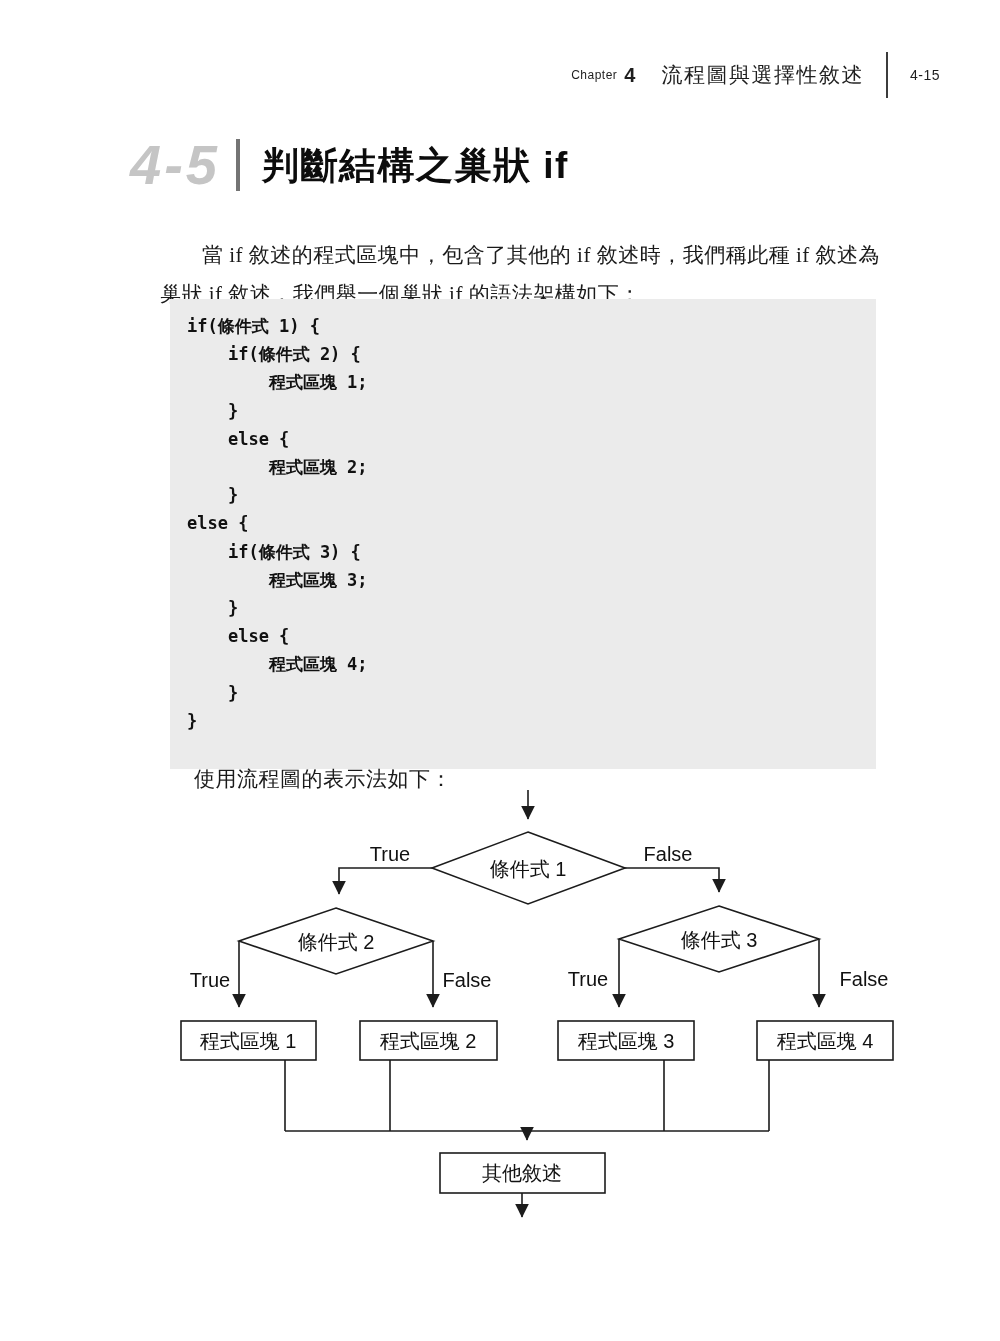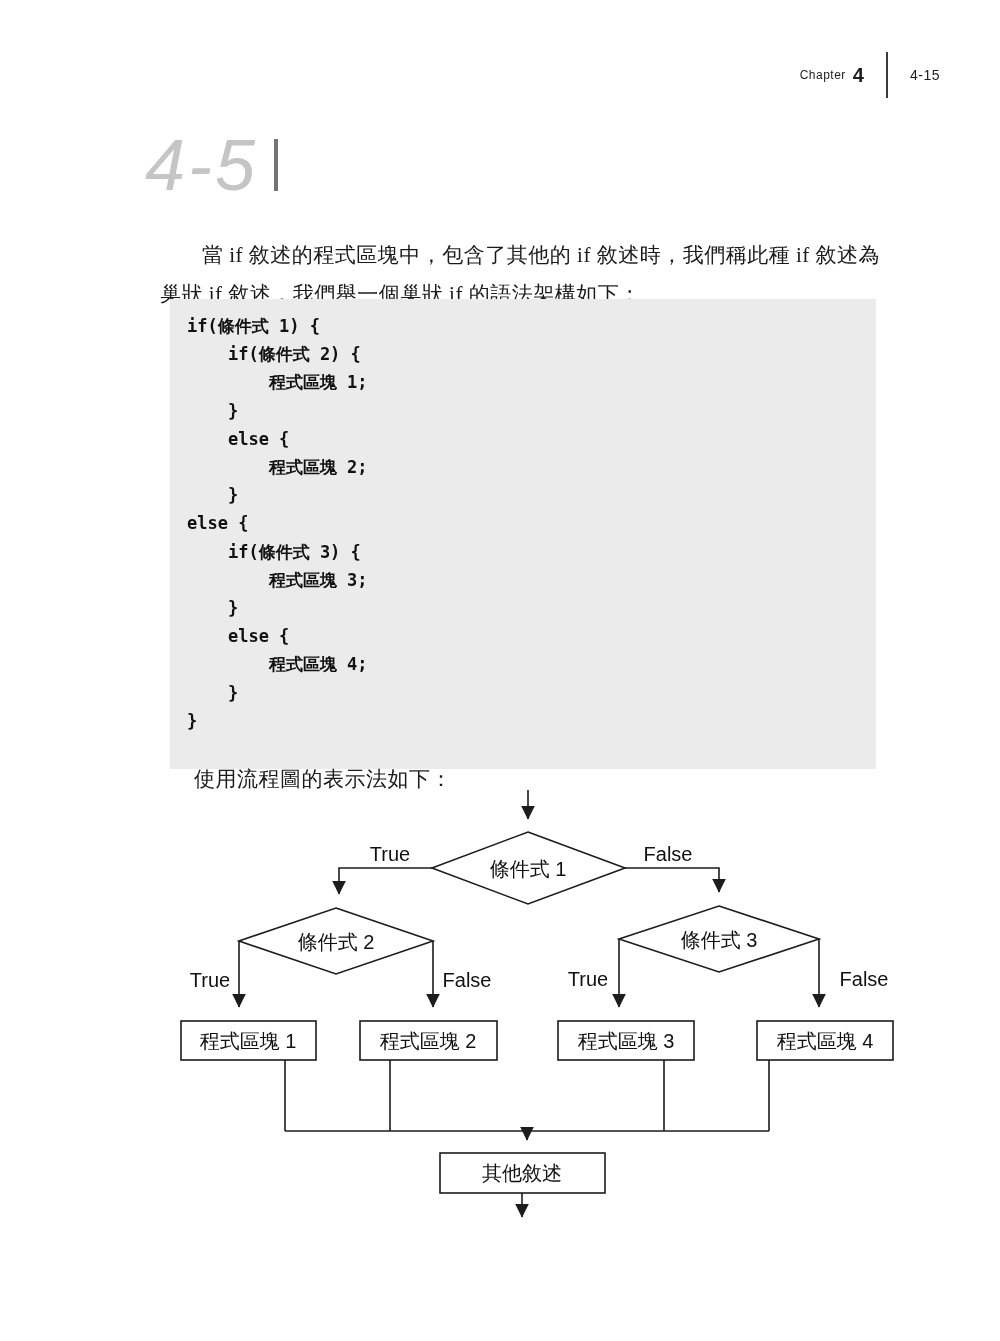--- a/index.html
+++ b/index.html
@@ -25,22 +25,22 @@
   .header-divider { width:2px; height:46px; background:#3c3c3c; margin:0 22px; }
   .page-number { font-size:14px; letter-spacing:0.5px; }
 
   
   .section-heading {
     position:absolute; left:130px; top:132px; height:66px;
     display:flex; align-items:center;
     font-family:"Liberation Sans", sans-serif;
   }
   .section-number {
-    font-size:72px; font-weight:normal; font-style:italic;
-    color:#c5c5c5; letter-spacing:3px; line-height:1;margin-left:15px;
+    font-size:56px; font-weight:bold; font-style:italic;
+    color:#c5c5c5; letter-spacing:3px; line-height:1;
   }
   .section-bar {
     width:4px; height:52px; background:#747474;
     margin-left:16px; margin-right:22px;
   }
   .section-title {
     font-size:37px; font-weight:bold; color:#0c0c0c;
     letter-spacing:1.5px; line-height:1;
   }
 
@@ -87,27 +87,29 @@
   .fc-text-mid { text-anchor:middle; }
 </style>
 </head>
 <body>
 
 <div>
 
   <header class="page-header">
     <span class="chapter-label">Chapter</span>
     <span class="chapter-number">4</span>
+    <span class="chapter-title">流程圖與選擇性敘述</span>
     <span class="header-divider"></span>
     <span class="page-number">4-15</span>
   </header>
 
   <div class="section-heading">
     <span class="section-number">4-5</span>
     <span class="section-bar"></span>
+    <span class="section-title">判斷結構之巢狀 if</span>
   </div>
 
   <p class="intro-paragraph">當 if 敘述的程式區塊中，包含了其他的 if 敘述時，我們稱此種 if 敘述為巢狀 if 敘述，我們舉一個巢狀 if 的語法架構如下：</p>
 
   <div class="code-block">
     <pre>if(條件式 1) {
     if(條件式 2) {
         程式區塊 1;
     }
     else {

